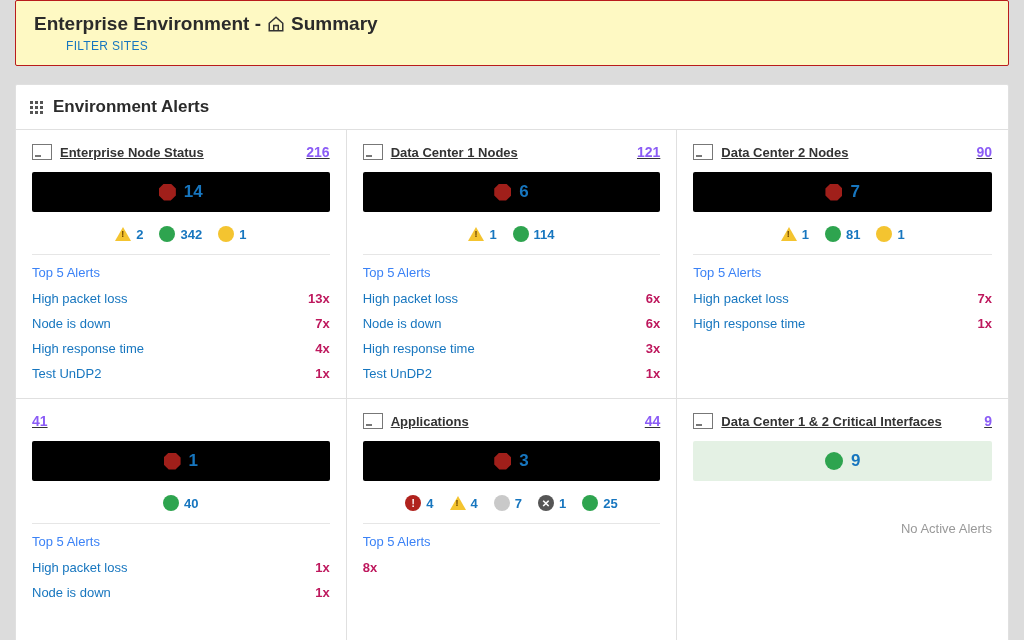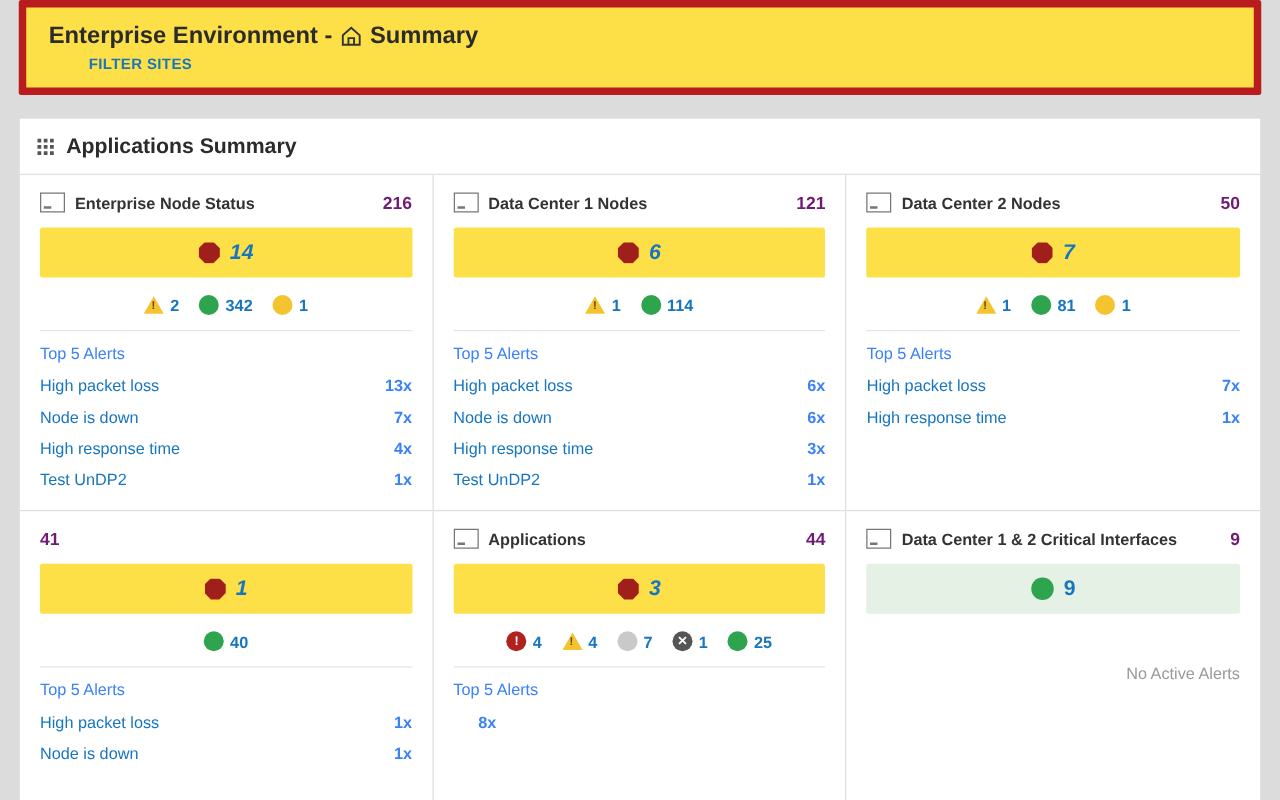--- a/index.html
+++ b/index.html
@@ -6,37 +6,37 @@
   body {
     font-family: -apple-system, "Segoe UI", "Helvetica Neue", Arial, sans-serif;
     background: #dcdcdc;
     color: #333;
     font-size: 13px;
     width: 1024px;
     height: 640px;
     overflow: hidden;
   }
   .header-card {
-    background: #fde047;
+    background: #fef9c3;
     margin: 0 15px 18px 15px;
     padding: 12px 18px 12px 18px;
-    border: 6px solid #b91c1c;
+    border: 1px solid #b91c1c;
     border-radius: 2px;
   }
   .page-title {
     font-size: 19px;
     font-weight: 700;
     color: #2b2b2b;
     display: flex;
     align-items: center;
     gap: 6px;
   }
   .filter-link {
     font-size: 12px;
-    font-weight: 700;
+    font-weight: 400;
     color: #1776bf;
     margin-top: 4px;
     letter-spacing: .3px;
     cursor: pointer;
     padding-left: 32px;
   }
   .main-card {
     background: #fff;
     margin: 0 15px;
     border: 1px solid #e0e0e0;
@@ -68,20 +68,21 @@
     border-bottom: 1px solid #e0e0e0;
     padding: 14px 16px 12px 16px;
     min-height: 260px;
   }
   .tile:nth-child(3n) { border-right: none; }
   .tile-header {
     display: flex;
     align-items: center;
     justify-content: space-between;
     margin-bottom: 12px;
+    text-decoration: underline;
   }
   .tile-title {
     display: flex;
     align-items: center;
     gap: 8px;
     font-weight: 700;
     font-size: 13px;
   }
   .node-icon {
     width: 20px; height: 16px;
@@ -90,33 +91,33 @@
   }
   .node-icon::after {
     content: "";
     position: absolute;
     left: 2px; bottom: 2px;
     width: 6px; height: 2px;
     background: #777;
   }
   .tile-count {
     font-weight: 700;
-    color: #701a75;
+    color: #8b5cf6;
     font-size: 14px;
   }
   .banner {
     display: flex;
     align-items: center;
     justify-content: center;
     gap: 8px;
     padding: 10px 0;
     border-radius: 2px;
     margin-bottom: 10px;
   }
-  .banner.red { background: #fde047; font-style: italic; }
+  .banner.red { background: #000000; }
   .banner.green { background: #e4f1e4; }
   .banner-count {
     font-size: 17px;
     font-weight: 700;
     color: #1776bf;
   }
   .status-row {
     display: flex;
     align-items: center;
     justify-content: center;
@@ -166,21 +167,21 @@
     margin-bottom: 6px;
   }
   .alert-row {
     display: flex;
     justify-content: space-between;
     align-items: flex-start;
     padding: 5px 0;
     gap: 39px;
   }
   .alert-link { color:#1776bf; cursor:pointer; flex:1; padding-right:10px; }
-  .alert-count { font-weight:700; color:#3b82f6; white-space: nowrap; margin-left: 20px; }
+  .alert-count { font-weight:700; color:#be185d; white-space: nowrap; }
   .no-alerts { text-align:right; padding: 30px 0; color:#999; font-size:13px; }
 </style>
 </head>
 <body>
 
 <div class="header-card">
   <div class="page-title">
     <span>Enterprise Environment - </span>
     <svg width="18" height="18" viewBox="0 0 24 24" fill="none" stroke="#333" stroke-width="2">
       <path d="M3 11 L12 3 L21 11 V21 H3 Z"></path>
@@ -197,21 +198,21 @@
       <span></span>
         <span></span>
         <span></span>
       <span></span>
         <span></span>
         <span></span>
       <span></span>
         <span></span>
         <span></span>
     </span>
-    <span>Applications Summary</span>
+    <span>Environment Alerts</span>
   </div>
   <div class="grid" id="tiles-grid">
       <div class="tile">
         <div class="tile-header">
           <div class="tile-title">
             <span class="node-icon"></span>
             <span>Enterprise Node Status</span>
           </div>
           <span class="tile-count">216</span>
         </div>
@@ -290,21 +291,21 @@
           <span class="alert-link">Test UnDP2</span>
           <span class="alert-count">1x</span>
         </div>
       </div>
       <div class="tile">
         <div class="tile-header">
           <div class="tile-title">
             <span class="node-icon"></span>
             <span>Data Center 2 Nodes</span>
           </div>
-          <span class="tile-count">50</span>
+          <span class="tile-count">90</span>
         </div>
         <div class="banner red">
           <span class="octagon"></span>
           <span class="banner-count">7</span>
         </div>
         <div class="status-row">
           <span class="stat">
             <span class="ic warn"></span>
             <span>1</span>
           </span>

